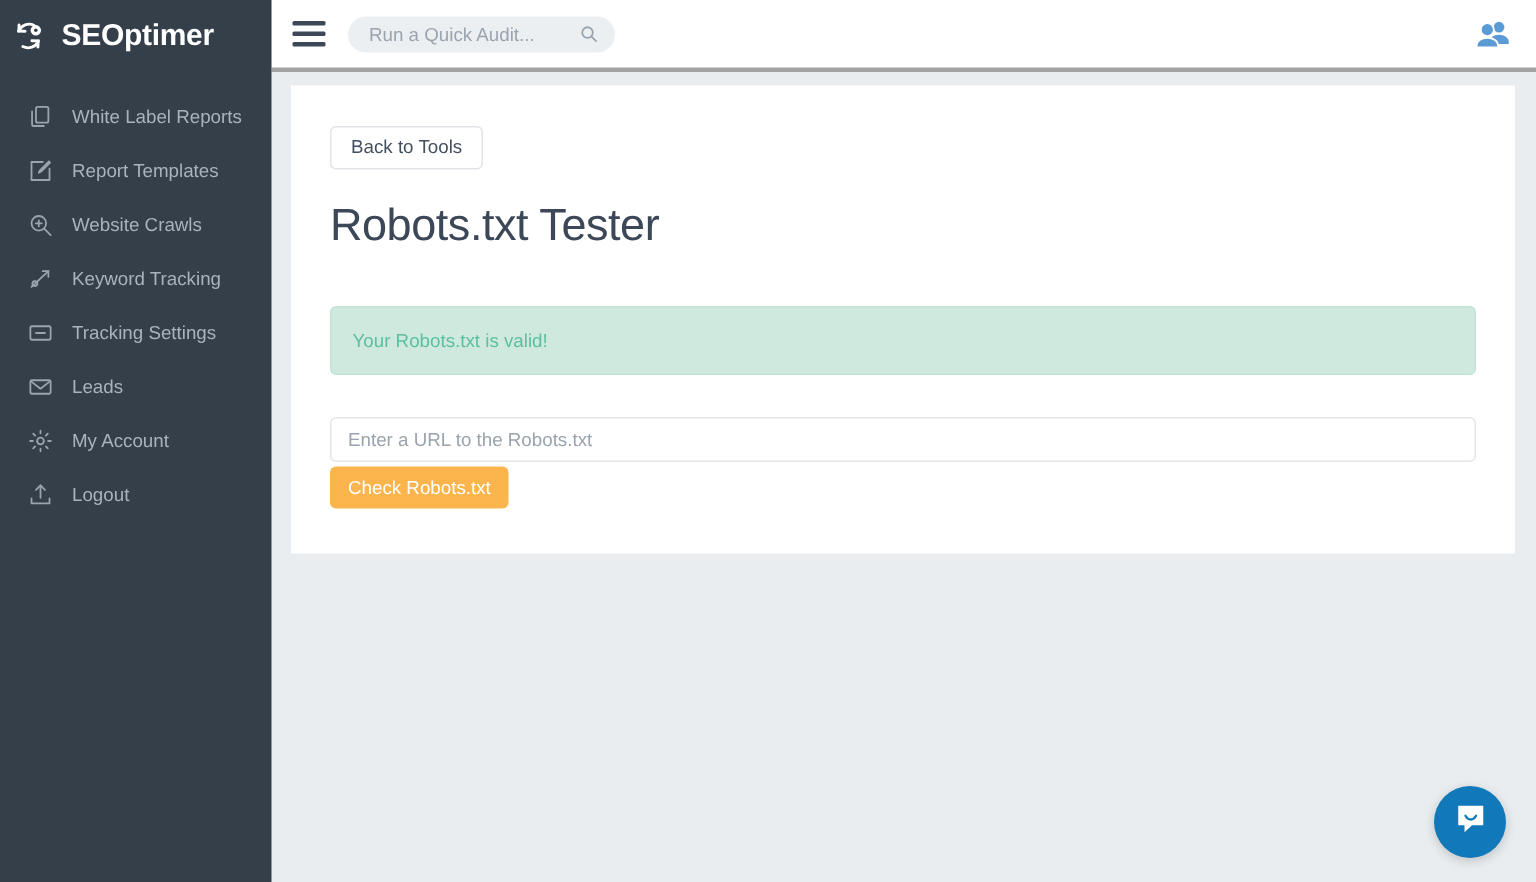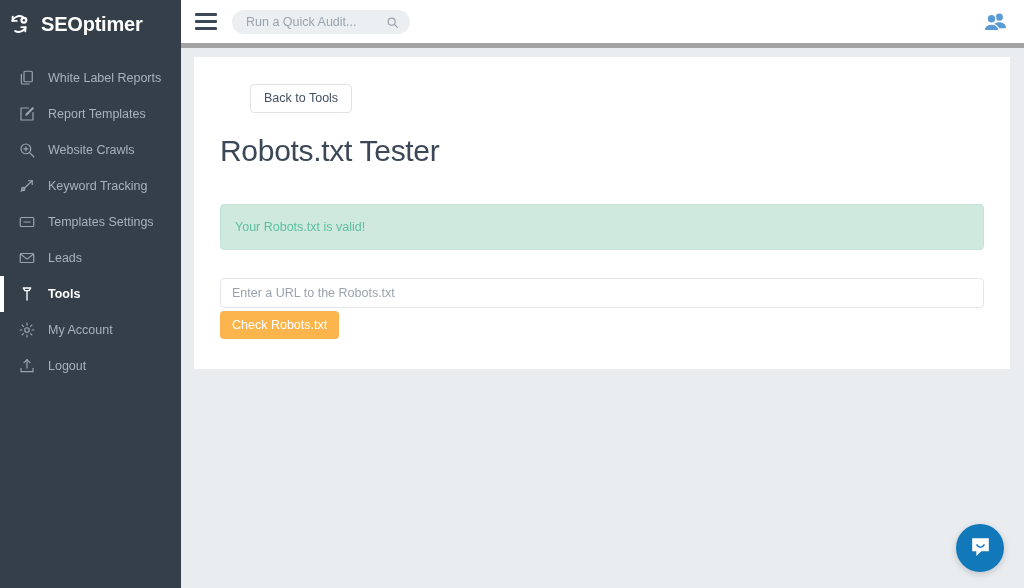--- a/index.html
+++ b/index.html
@@ -63,21 +63,21 @@
   }
 
   
   .main { flex: 1 1 auto; height: 588px; display: flex; flex-direction: column; background: #e9edf0; }
 
   .topbar {
     height: 48px;
     background: #ffffff;
     display: flex; align-items: center;
     padding: 0 16px 0 14px;
-    border-bottom: 5px solid #a3a3a3;
+    border-bottom: 3px solid #a3a3a3;
     flex: 0 0 48px;
   }
   .hamburger {
     width: 22px; height: 22px;
     display: flex; flex-direction: column; justify-content: center; gap: 4px;
     cursor: pointer;
     margin-right: 15px;
   }
   .hamburger span { display: block; height: 3px; background: #3c4858; border-radius: 1px; }
 
@@ -116,21 +116,20 @@
     display: inline-block;
     background: #ffffff;
     border: 1px solid #e0e4e8;
     border-radius: 4px;
     padding: 7px 13px;
     font-size: 12.5px;
     color: #44505e;
     font-family: "Liberation Sans", sans-serif;
     cursor: pointer;
     line-height: 1;
-    margin-left: 30px;
   }
   .page-title {
     margin-top: 21px;
     font-size: 30px;
     font-weight: normal;
     color: #3c4858;
     letter-spacing: -0.3px;
   }
   .alert-success {
     margin-top: 36px;
@@ -249,42 +248,33 @@
         <span class="nav-label">Keyword Tracking</span>
       </a>
 
       <a class="nav-item">
         <span class="nav-icon">
           <svg viewBox="0 0 24 24" fill="none" stroke="currentColor" stroke-width="1.6" stroke-linecap="round" stroke-linejoin="round">
             <rect x="3" y="6" width="18" height="12" rx="1.5"></rect>
               <path d="M8 12h8"></path>
           </svg>
         </span>
-        <span class="nav-label">Templates Settings</span>
+        <span class="nav-label">Tracking Settings</span>
       </a>
 
       <a class="nav-item">
         <span class="nav-icon">
           <svg viewBox="0 0 24 24" fill="none" stroke="currentColor" stroke-width="1.6" stroke-linecap="round" stroke-linejoin="round">
             <rect x="3" y="6" width="18" height="12" rx="1.5"></rect>
               <path d="M3.6 7l8.4 6.5L20.4 7"></path>
           </svg>
         </span>
         <span class="nav-label">Leads</span>
       </a>
 
-      <a class="nav-item active">
-        <span class="nav-icon">
-          <svg viewBox="0 0 24 24" fill="none" stroke="currentColor" stroke-width="1.8" stroke-linecap="round" stroke-linejoin="round">
-            <path d="M7 4h10l-2.2 3.4H9.2z"></path>
-              <path d="M12 7.4V20"></path>
-          </svg>
-        </span>
-        <span class="nav-label">Tools</span>
-      </a>
 
       <a class="nav-item">
         <span class="nav-icon">
           <svg viewBox="0 0 24 24" fill="none" stroke="currentColor" stroke-width="1.6" stroke-linecap="round" stroke-linejoin="round">
             <circle cx="12" cy="12" r="3"></circle>
             <path d="M12 2.8v2.4M12 18.8v2.4M21.2 12h-2.4M5.2 12H2.8M18.5 5.5l-1.7 1.7M7.2 16.8l-1.7 1.7M18.5 18.5l-1.7-1.7M7.2 7.2L5.5 5.5"></path>
           </svg>
         </span>
         <span class="nav-label">My Account</span>
       </a>

